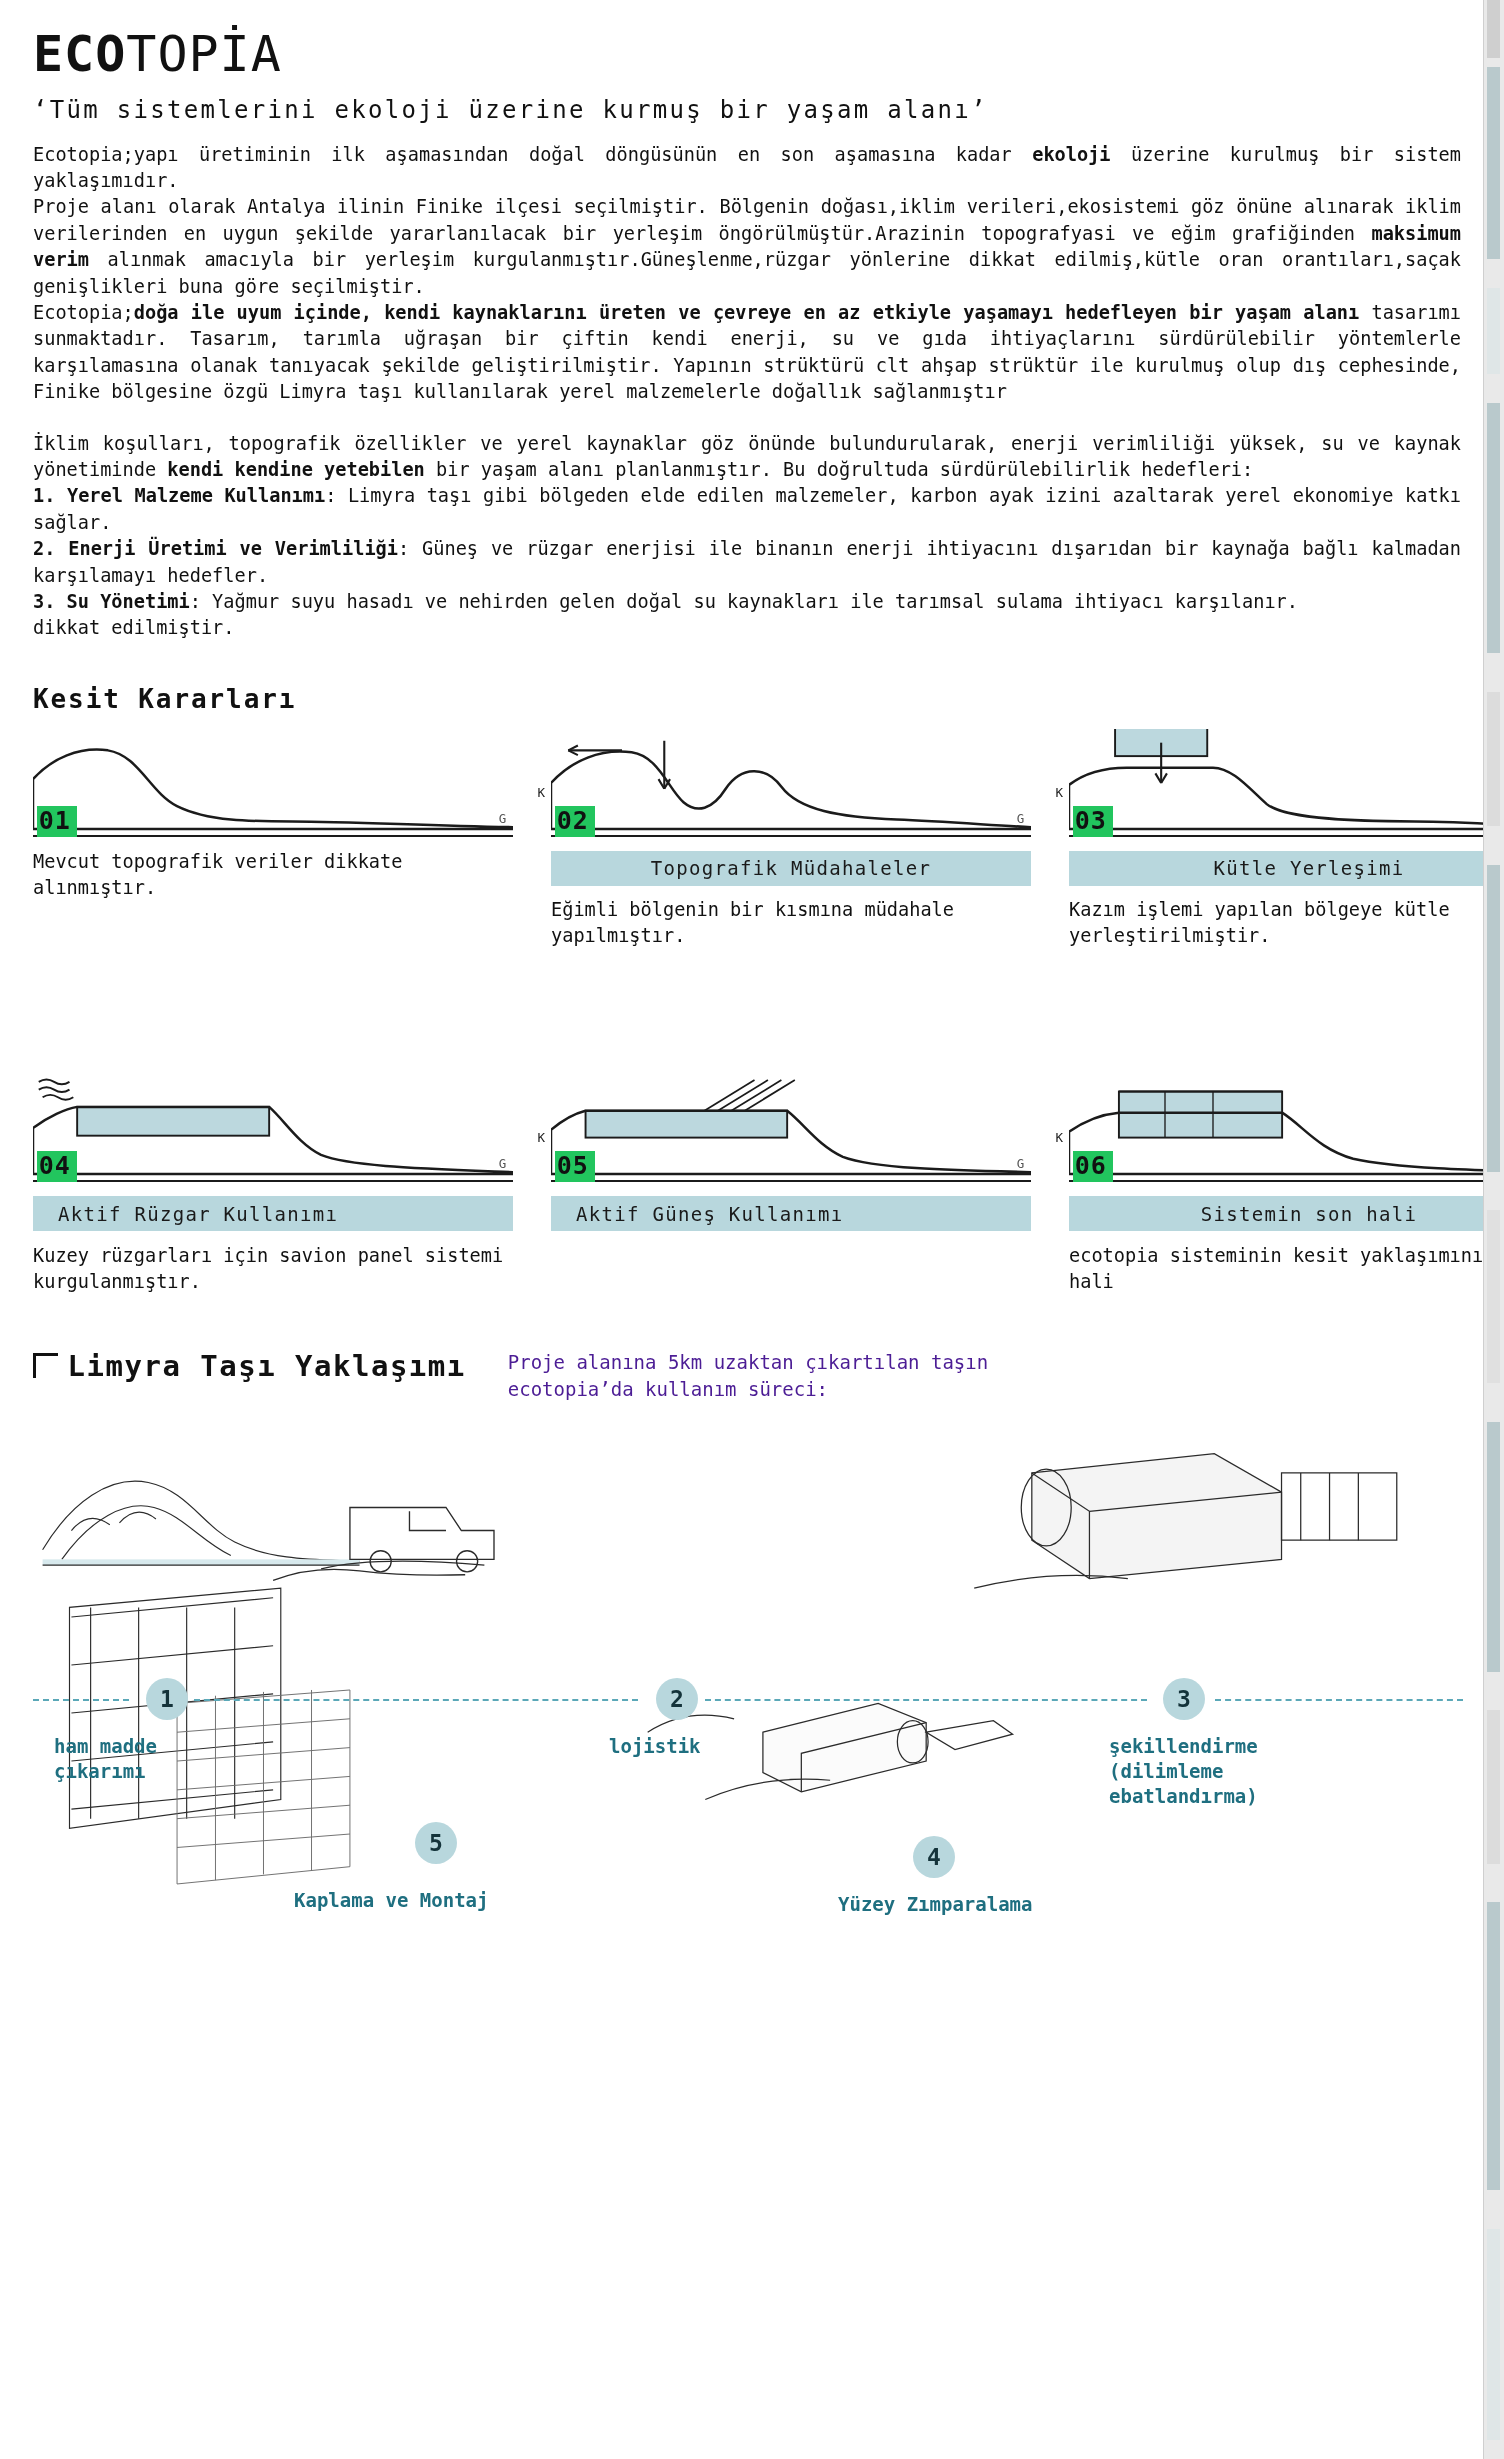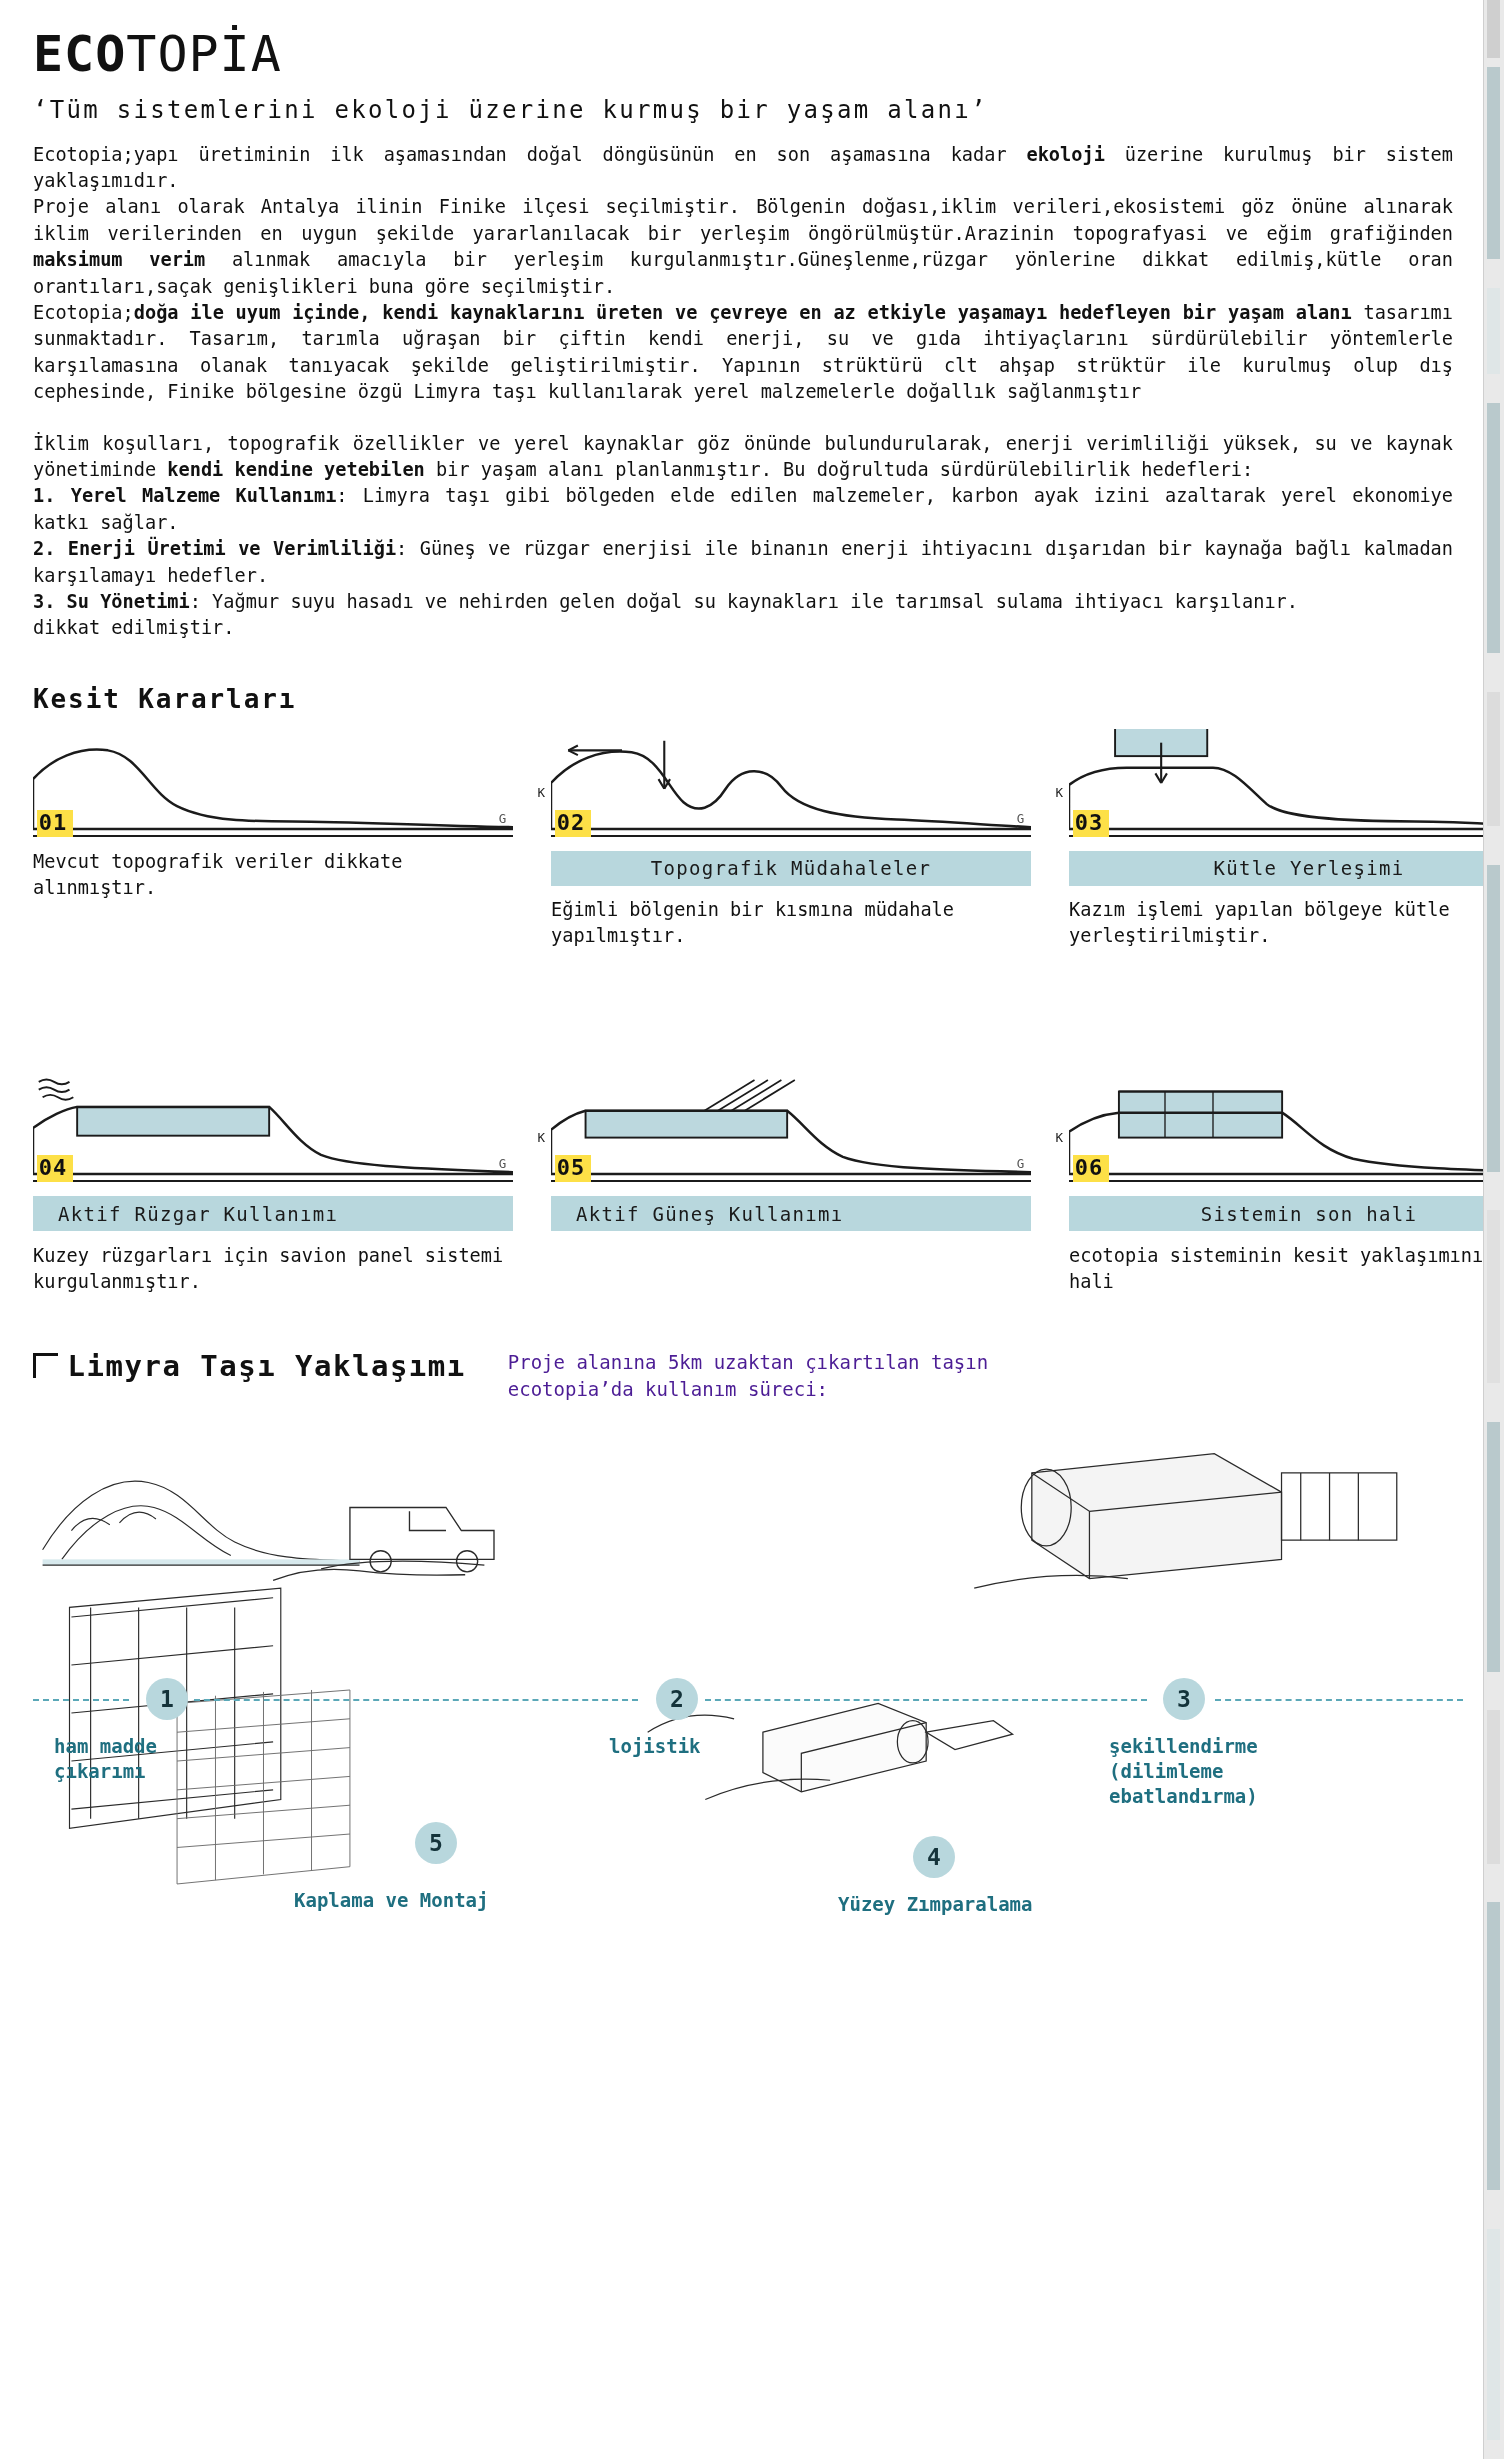--- a/index.html
+++ b/index.html
@@ -44,21 +44,21 @@
   }
 
   
   .body-text {
     margin-top: 17.3px;
     font-size: 18.6px;
     line-height: 1.42;
     text-align: justify;
     width: 1436px;
   }
-  .body-text p { margin: 0 16px 0 0; }
+  .body-text p { margin: 0 8px 0 0; }
   .body-text .gap { height: 25px; }
   b { font-weight: 700; }
 
   
   .sec-head {
     margin-top: 42px;
     font-size: 26px;
     font-weight: 700;
     letter-spacing: 1.9px;
   }
@@ -73,23 +73,23 @@
   .kesit-cell { position: relative; }
   .diagram {
     position: relative;
     height: 108px;
     border-bottom: 2.9px solid #1b1b1b;
   }
   .diagram svg { display:block; }
   .num-badge {
     position: absolute;
     left: 3.8px; bottom: -1.9px;
-    font-size: 22px; font-weight: 700;
+    font-size: 25px; font-weight: 700;
     letter-spacing: 1px;
-    background: #fde047;
+    background: #22c55e;
     padding: 0 5.8px 1.9px 1.9px;
   }
   .kG { position:absolute; right:5.8px; bottom:9.6px; font-size:12.5px; color:#555; letter-spacing:1px;}
   .kK { position:absolute; left:-13.4px; bottom:35px; font-size:12.5px; color:#222; letter-spacing:1px;}
 
   .cap-bar {
     margin-top: 13.4px;
     background: #b8d7dd;
     color: #1a1a1a;
     font-size: 19px;

